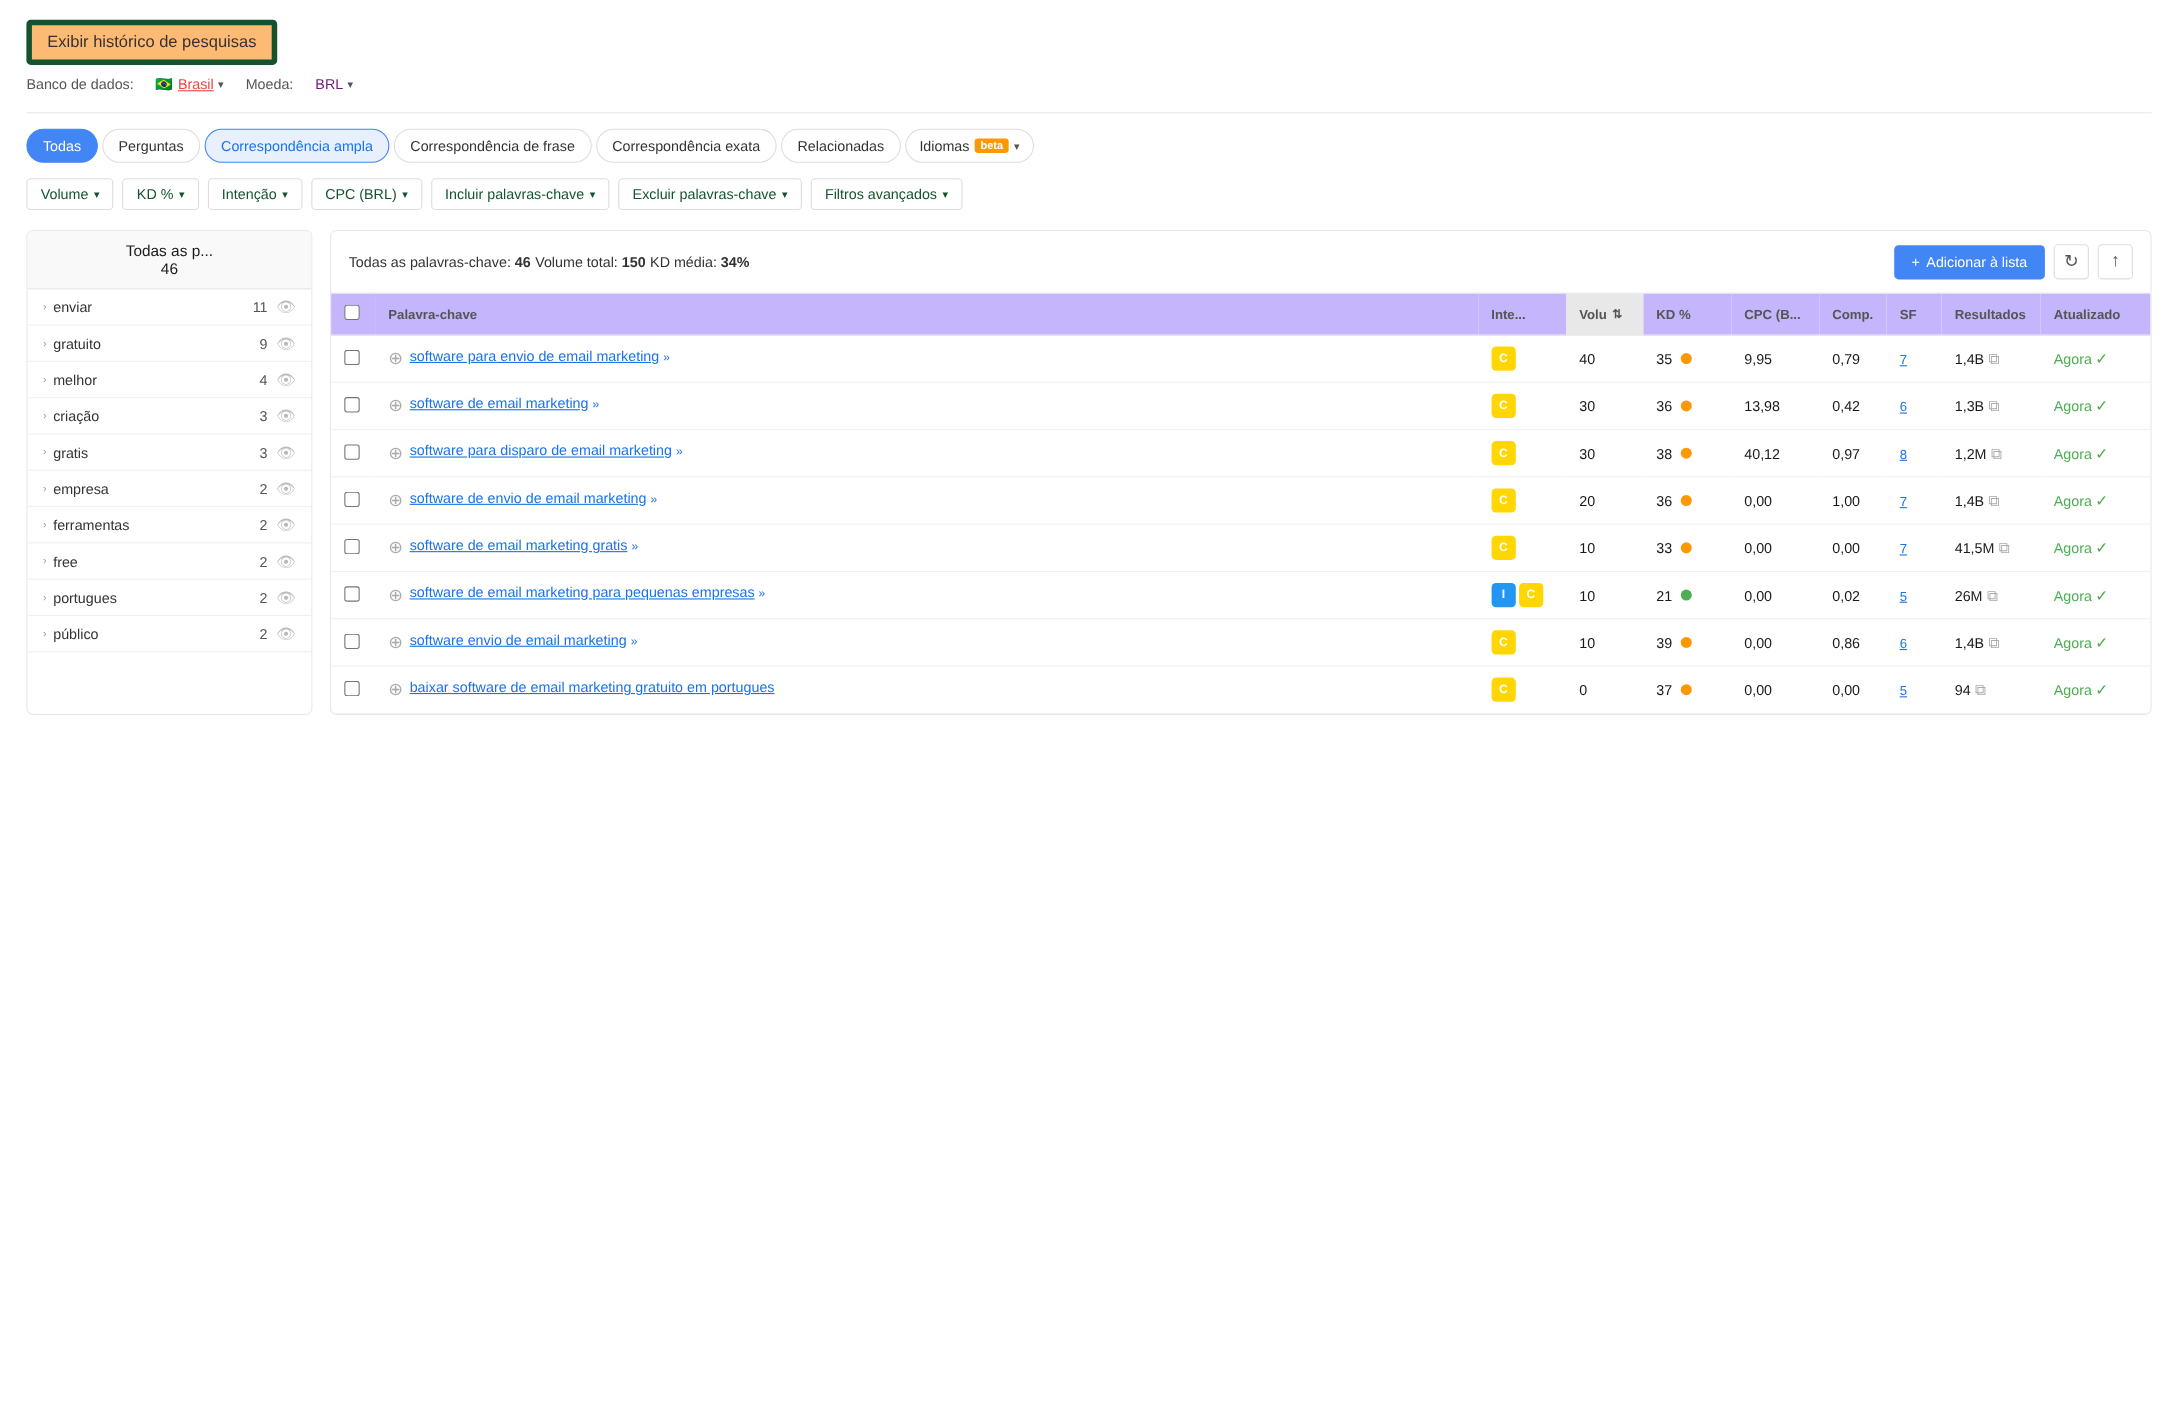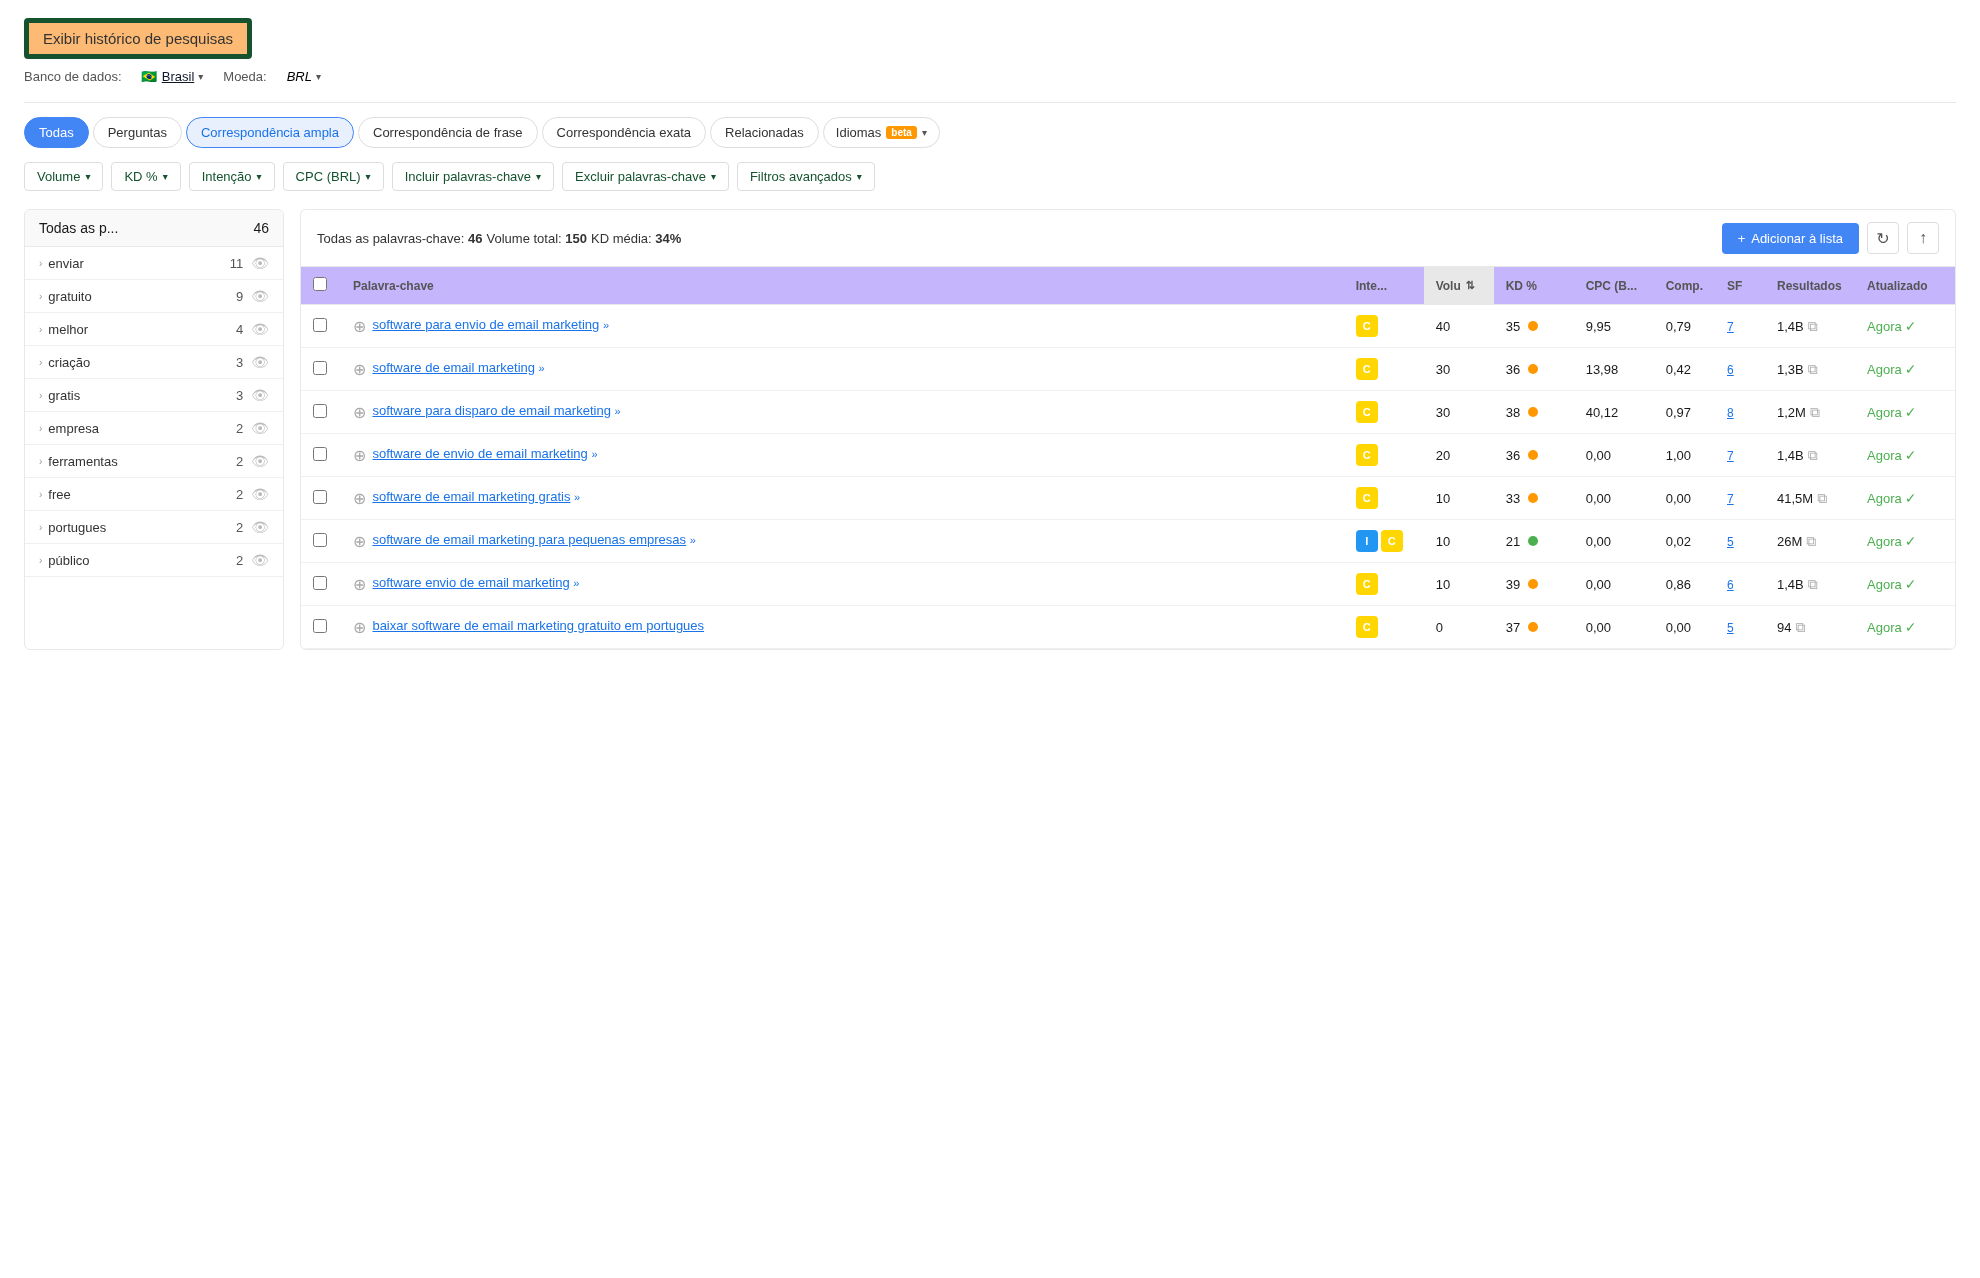--- a/index.html
+++ b/index.html
@@ -22,21 +22,21 @@
     .beta-badge { background: #ff9800; color: #fff; font-size: 10px; font-weight: 600; padding: 1px 5px; border-radius: 3px; }
 
     .filters { display: flex; align-items: center; gap: 8px; margin-bottom: 18px; flex-wrap: wrap; }
     .filter-btn { padding: 6px 12px; border: 1px solid #ddd; border-radius: 4px; cursor: pointer; font-size: 13px; background: #fff; color: #14532d; display: flex; align-items: center; gap: 5px; white-space: nowrap; }
     .filter-btn .chevron { font-size: 10px; }
 
     .content { display: flex; gap: 16px; }
 
     
     .sidebar { width: 260px; flex-shrink: 0; border: 1px solid #e8e8e8; border-radius: 6px; overflow: hidden; }
-    .sidebar-header { display: flex; justify-content: space-between; align-items: center; padding: 10px 14px; background: #f9f9f9; border-bottom: 1px solid #e8e8e8; }
+    .sidebar-header { display: flex; justify-content: space-between; align-items: center; padding: 10px 14px; background: #f9f9f9; border-bottom: 1px solid #e8e8e8; flex-direction: column; }
     .sidebar-actions { display: flex; gap: 6px; padding: 8px 14px; border-bottom: 1px solid #e8e8e8; }
     .sidebar-action-btn { flex: 1; padding: 6px 0; border: 1px solid #4285f4; border-radius: 4px; cursor: pointer; font-size: 12px; text-align: center; color: #4285f4; background: #fff; }
     .sidebar-action-btn.active { background: #4285f4; color: #fff; }
     .sidebar-item { display: flex; align-items: center; justify-content: space-between; padding: 8px 14px; border-bottom: 1px solid #f0f0f0; cursor: pointer; }
     .sidebar-item-left { display: flex; align-items: center; gap: 6px; }
     .sidebar-chevron { font-size: 10px; color: #999; }
     .sidebar-item-label { font-size: 13px; color: #333; }
     .sidebar-item-right { display: flex; align-items: center; gap: 8px; }
     .sidebar-item-count { font-size: 13px; color: #555; }
     .eye-icon { font-size: 14px; color: #bbb; cursor: pointer; }
@@ -89,26 +89,26 @@
 <div class="page">
 
   <div class="header">
     <button class="history-btn">Exibir histórico de pesquisas</button>
   </div>
 
   <div class="subheader">
     <span style="color:#555;">Banco de dados:</span>
     <span class="subheader-link">
       <span>🇧🇷</span>
-      <span style="color:#0f172a;text-decoration:underline;">Brasil</span>
+      <span style="color:#ef4444;text-decoration:underline;">Brasil</span>
       <span style="font-size:10px; color:#555;">▾</span>
     </span>
     <span style="color:#555;">Moeda:</span>
     <span class="subheader-link">
-      <span style="color:#000000;font-style:italic;">BRL</span>
+      <span style="color:#701a75;">BRL</span>
       <span style="font-size:10px; color:#555;">▾</span>
     </span>
   </div>
 
   <hr class="separator-line">
 
   <div class="tabs">
     <button class="tab active-filled">Todas</button>
     <button class="tab">Perguntas</button>
     <button class="tab active">Correspondência ampla</button>

